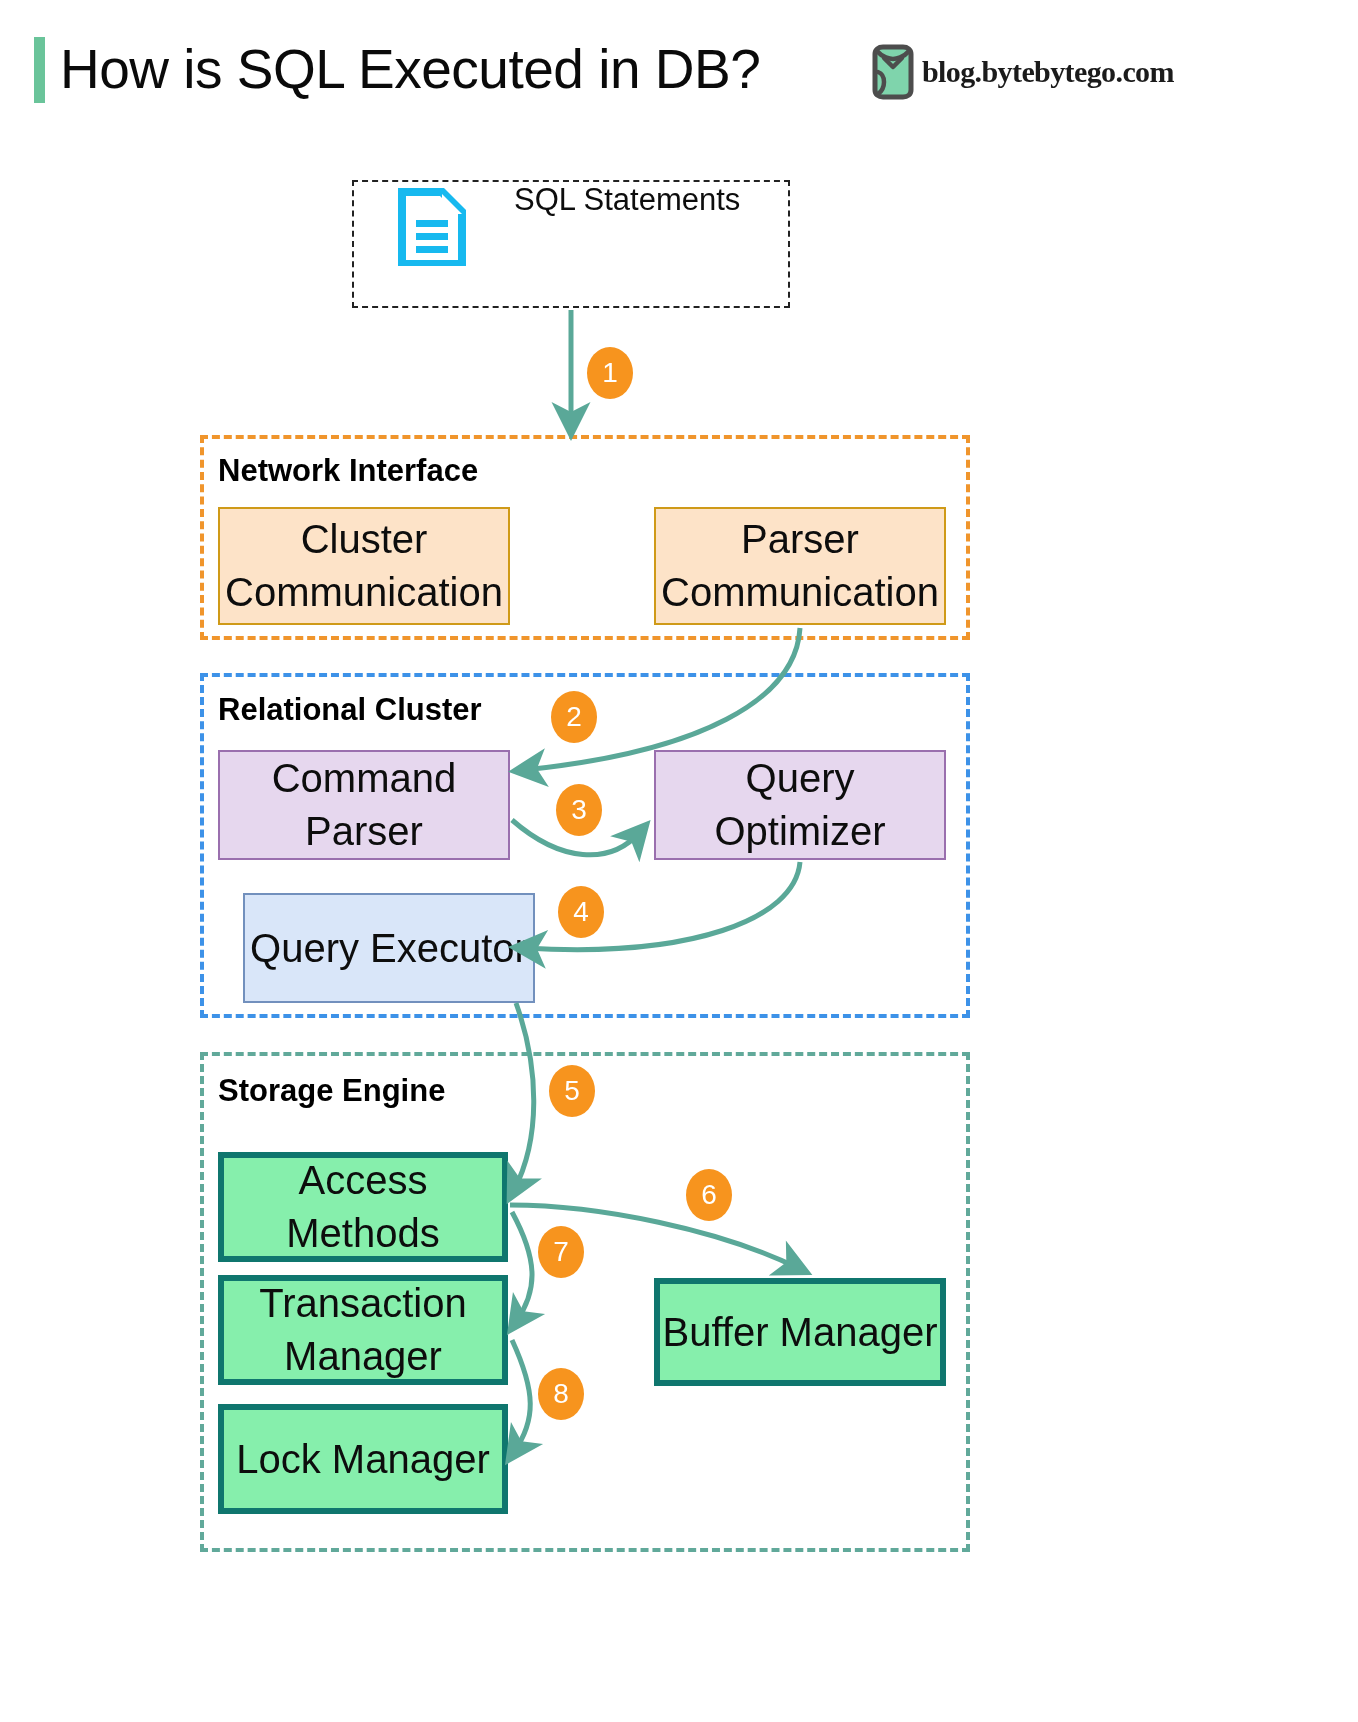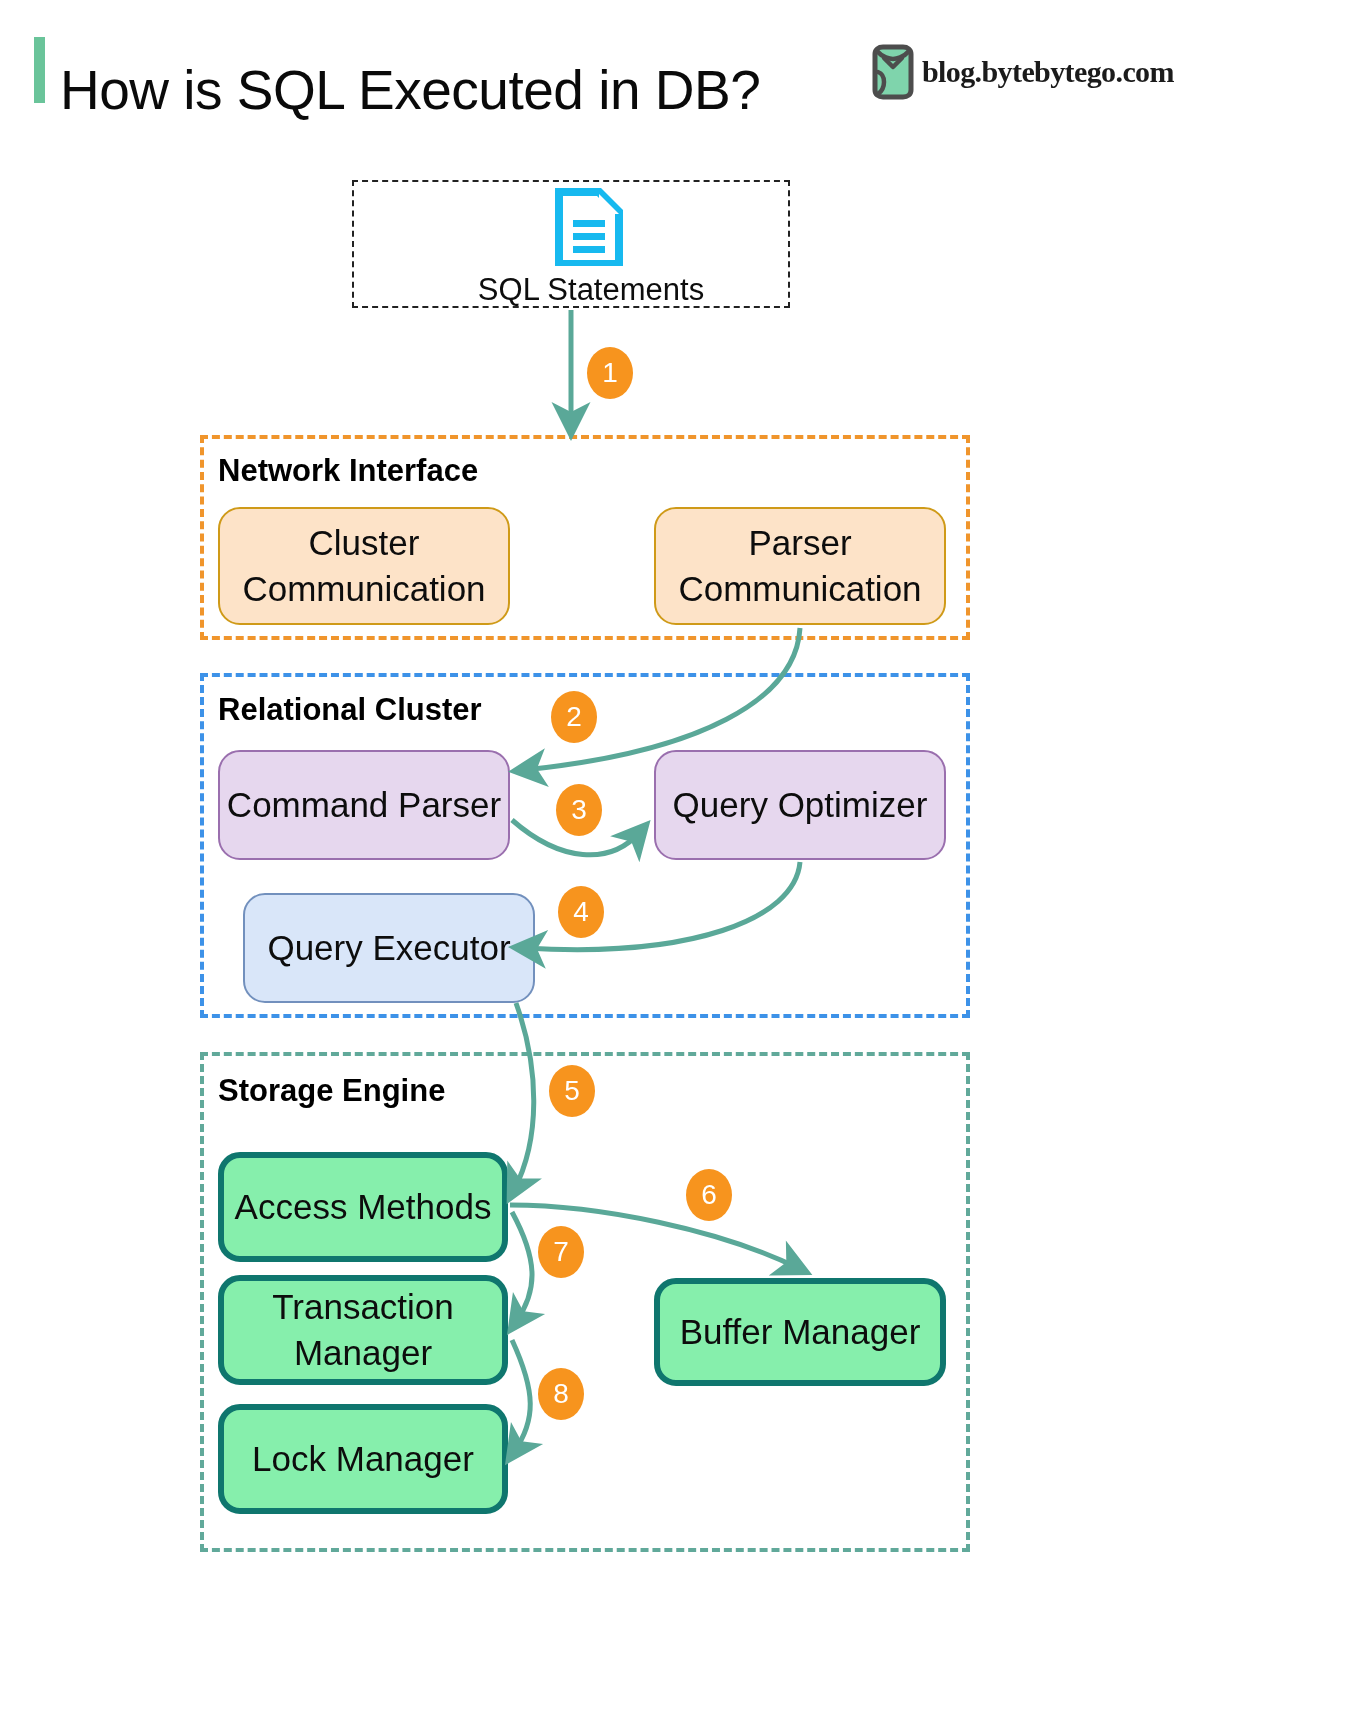--- a/index.html
+++ b/index.html
@@ -34,21 +34,20 @@
   #page-title {
     position: absolute;
     left: 60px;
     top: 33px;
     font-size: 55px;
     font-weight: 400;
     color: #0a0a0a;
     letter-spacing: -0.5px;
     white-space: nowrap;
     line-height: 72px;
-    margin-top: 21px;
   }
   #brand {
     position: absolute;
     left: 868px;
     top: 44px;
     display: flex;
     align-items: center;
     gap: 4px;
   }
   #brand-logo { width: 50px; height: 56px; display:block; }
@@ -64,22 +63,20 @@
   
   #source-box {
     position: absolute;
     left: 352px;
     top: 180px;
     width: 438px;
     height: 128px;
     border: 2px dashed #222222;
     box-sizing: border-box;
     display: flex;
-    align-items: center;
-    flex-direction: column;
   }
   #doc-icon {
     margin-left: 34px;
     width: 86px;
     height: 90px;
     flex: none;
   }
   #source-label {
     margin-left: 40px;
     font-size: 31px;
@@ -117,24 +114,23 @@
   }
 
   
   .node {
     position: absolute;
     box-sizing: border-box;
     display: flex;
     align-items: center;
     justify-content: center;
     text-align: center;
-    font-size: 35px;
+    font-size: 40px;
     color: #0d0d0d;
     line-height: 1.32;
-    border-radius: 22px;
   }
   .node.orange { background: #fde3c8; border: 2px solid #cf9a18; }
   .node.purple { background: #e6d7ee; border: 2px solid #9a6fae; }
   .node.blue   { background: #d9e6f9; border: 2px solid #7290bd; }
   .node.green  { background: #86efac; border: 6px solid #0f766e; }
 
   
   .badge {
     position: absolute;
     width: 46px;

